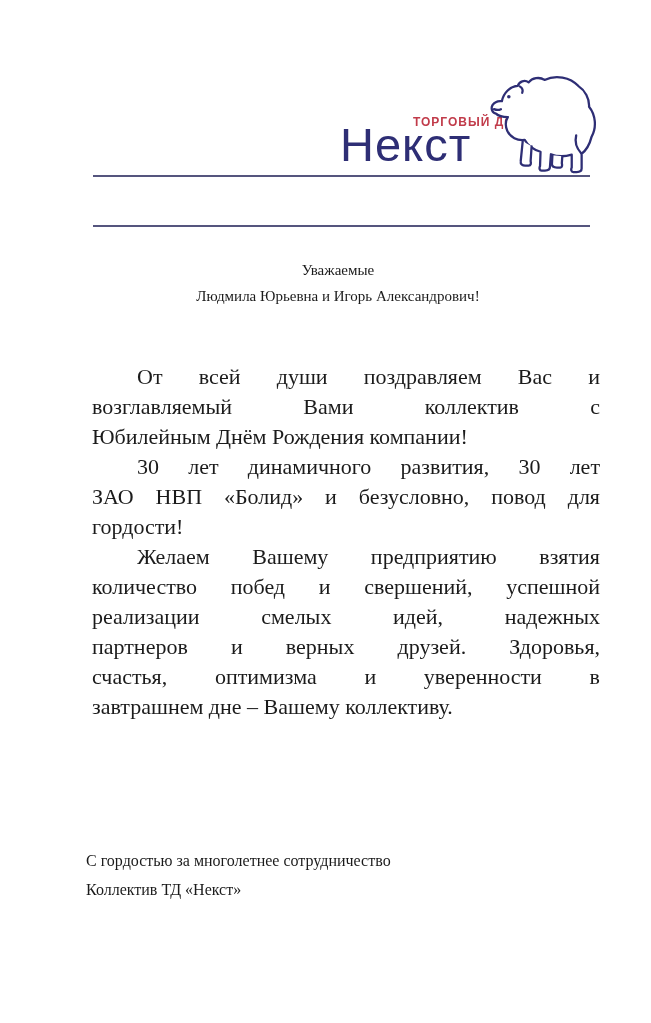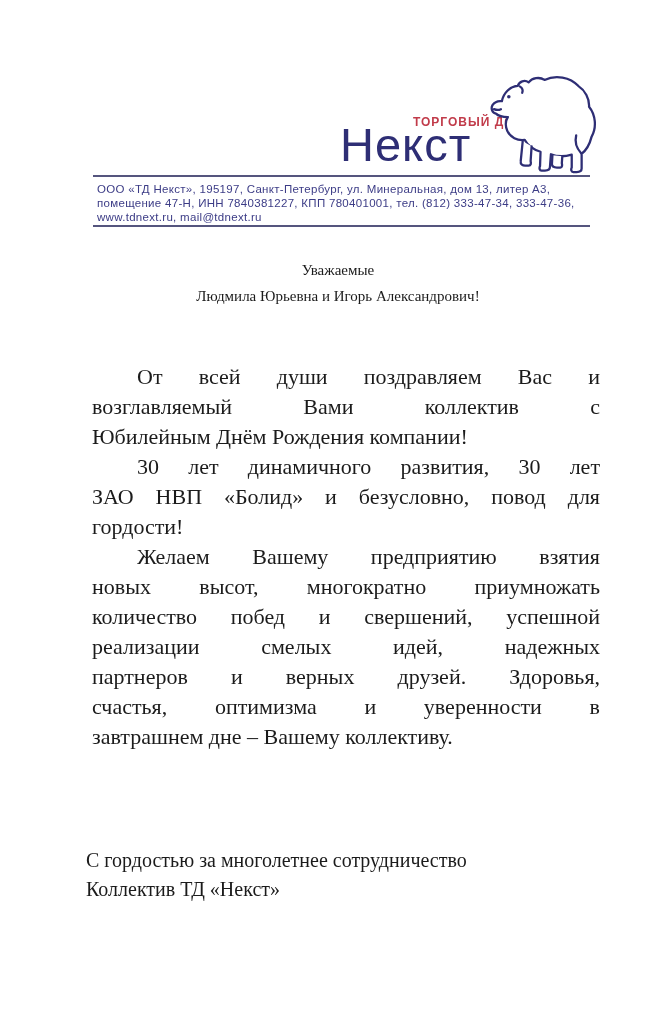--- a/index.html
+++ b/index.html
@@ -41,21 +41,21 @@
   }
   .body{
     position:absolute; left:92px; top:362px; width:508px;
     font-size:22px; line-height:30px;
   }
   .bline{ text-align:justify; text-align-last:justify; }
   .bline.first{ text-indent:45px; }
   .bline.last{ text-align-last:left; }
   .closing{
     position:absolute; left:86px; top:846px; width:520px;
-    font-size:20px; line-height:29px; text-align:left;
+    font-size:16px; line-height:29px; text-align:left;
   }
 </style>
 </head>
 <body>
 
 <div class="page">
 
   <div class="tagline">ТОРГОВЫЙ ДОМ</div>
   <div class="brand">Некст</div>
 
@@ -93,25 +93,20 @@
       <path d="M33,14.5 C35.5,16 36.5,18.5 35.5,21"></path>
 
       <path d="M7,37.5 C9.5,38.5 12,38.5 14,37.5"></path>
 
       <circle cx="22" cy="25" r="1.8" fill="#2e2e75" stroke="none"></circle>
     </svg>
   </div>
 
   <div class="rule rule1"></div>
 
-  <div class="contact">
-      <div class="cline">ООО «ТД Некст», 195197, Санкт-Петербург, ул. Минеральная, дом 13, литер А3,</div>
-      <div class="cline">помещение 47-Н, ИНН 7840381227, КПП 780401001, тел. (812) 333-47-34, 333-47-36,</div>
-      <div class="cline">www.tdnext.ru, mail@tdnext.ru</div>
-    </div>
 
   <div class="rule rule2"></div>
 
   <div class="salutation">
       <div class="sline">Уважаемые</div>
       <div class="sline">Людмила Юрьевна и Игорь Александрович!</div>
     </div>
 
   <div class="body">
       <div class="para">
@@ -119,21 +114,20 @@
         <div class="bline">возглавляемый Вами коллектив с</div>
         <div class="bline last">Юбилейным Днём Рождения компании!</div>
       </div>
       <div class="para">
         <div class="bline first">30 лет динамичного развития, 30 лет</div>
         <div class="bline">ЗАО НВП «Болид» и безусловно, повод для</div>
         <div class="bline last">гордости!</div>
       </div>
       <div class="para">
         <div class="bline first">Желаем Вашему предприятию взятия</div>
-        <div class="bline">новых высот, многократно приумножать</div>
         <div class="bline">количество побед и свершений, успешной</div>
         <div class="bline">реализации смелых идей, надежных</div>
         <div class="bline">партнеров и верных друзей. Здоровья,</div>
         <div class="bline">счастья, оптимизма и уверенности в</div>
         <div class="bline last">завтрашнем дне – Вашему коллективу.</div>
       </div>
     </div>
 
   <div class="closing">
       <div class="kline">С гордостью за многолетнее сотрудничество</div>

